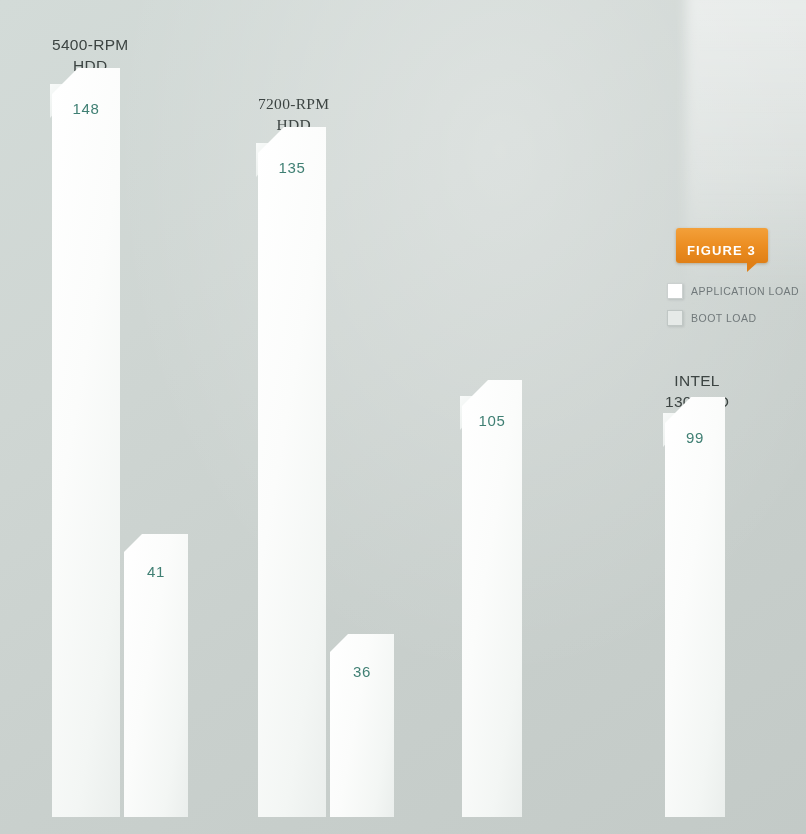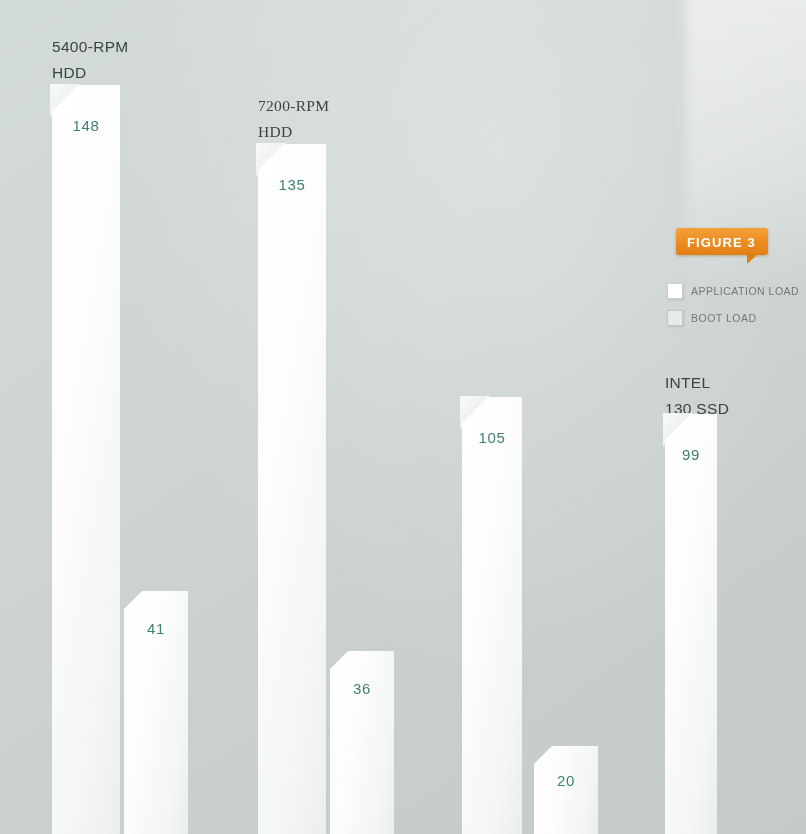--- a/index.html
+++ b/index.html
@@ -36,21 +36,21 @@
     position: absolute;
     left: 0; top: 0;
     width: 100%; height: 100%;
     background: radial-gradient(ellipse at 62% 18%, rgba(255,255,255,0.30) 0%, rgba(255,255,255,0.0) 55%);
     pointer-events: none;
   }
 
   
   .bar {
     position: absolute;
-    bottom: 0;
+    bottom: 17px;
     background: linear-gradient(100deg, #ffffff 0%, #fbfcfb 42%, #f3f6f4 78%, #eaeeec 100%);
     box-shadow: 3px 0 7px rgba(90,100,98,0.22);
     padding-left: 20px;
   }
 
   
   .bar.primary {
     clip-path: polygon(26px 0, 100% 0, 100% 100%, 0 100%, 0 26px);
   }
   .bar.secondary {
@@ -76,32 +76,33 @@
     font-size: 15px;
     letter-spacing: 0.6px;
     font-family: "Liberation Sans", sans-serif;
   }
 
   
   .cat-label {
     position: absolute;
     color: #3c4442;
     font-size: 15.5px;
-    line-height: 26px;
+    line-height: 21px;
     letter-spacing: 0.3px;
     white-space: pre-line;
     font-family: "Liberation Sans", sans-serif;
+    text-align: center;
   }
 
   
   #figure-badge {
     position: absolute;
     left: 676px;
     top: 228px;
-    padding: 7px 12px 5px 11px;
+    padding: 15px 12px 5px 11px;
     background: linear-gradient(180deg, #f3a03a 0%, #ec8e22 50%, #e07f16 100%);
     border-radius: 3px;
     color: #ffffff;
     font-size: 13px;
     letter-spacing: 1.1px;
     font-weight: bold;
     box-shadow: 0 1px 3px rgba(120,80,20,0.35);
     white-space: nowrap;
   }
   #figure-badge::after {
@@ -151,21 +152,21 @@
 
   <div class="cat-label" style="left:52px; top:34px;">5400-RPM
 HDD</div>
 
   <div class="fold" style="left:50px; top:84px;"></div>
 
   <div class="bar primary" style="left:52px; width:68px; height:749px;">
     <div class="bar-value" style="top:32px;">148</div>
   </div>
 
-  <div class="bar secondary" style="left:124px; width:64px; height:243px;">
+  <div class="bar secondary" style="left:124px; width:64px; height:283px;">
     <div class="bar-value" style="top:29px;">41</div>
   </div>
 
   <div class="cat-label" style="left:258px; top:93px;font-family:Liberation Serif, serif;">7200-RPM
 HDD</div>
 
   <div class="fold" style="left:256px; top:143px;"></div>
 
   <div class="bar primary" style="left:258px; width:68px; height:690px;">
     <div class="bar-value" style="top:32px;">135</div>
@@ -175,30 +176,27 @@
     <div class="bar-value" style="top:29px;text-align:center;">36</div>
   </div>
 
 
   <div class="fold" style="left:460px; top:396px;"></div>
 
   <div class="bar primary" style="left:462px; width:60px; height:437px;">
     <div class="bar-value" style="top:32px;">105</div>
   </div>
 
-  <div class="bar secondary" style="left:534px; width:64px; height:88px;">
-    <div class="bar-value" style="top:26px;">20</div>
-  </div>
 
   <div class="cat-label" style="left:665px; top:370px;">INTEL
 130 SSD</div>
 
   <div class="fold" style="left:663px; top:413px;"></div>
 
-  <div class="bar primary" style="left:665px; width:52px; height:420px;margin-top:8px;">
+  <div class="bar primary" style="left:665px; width:60px; height:420px;margin-top:8px;">
     <div class="bar-value" style="top:32px;">99</div>
   </div>
 
 
   <div id="figure-badge">
     <span>FIGURE</span>
     <span class="badge-num">3</span>
   </div>
 
   <div id="legend">

